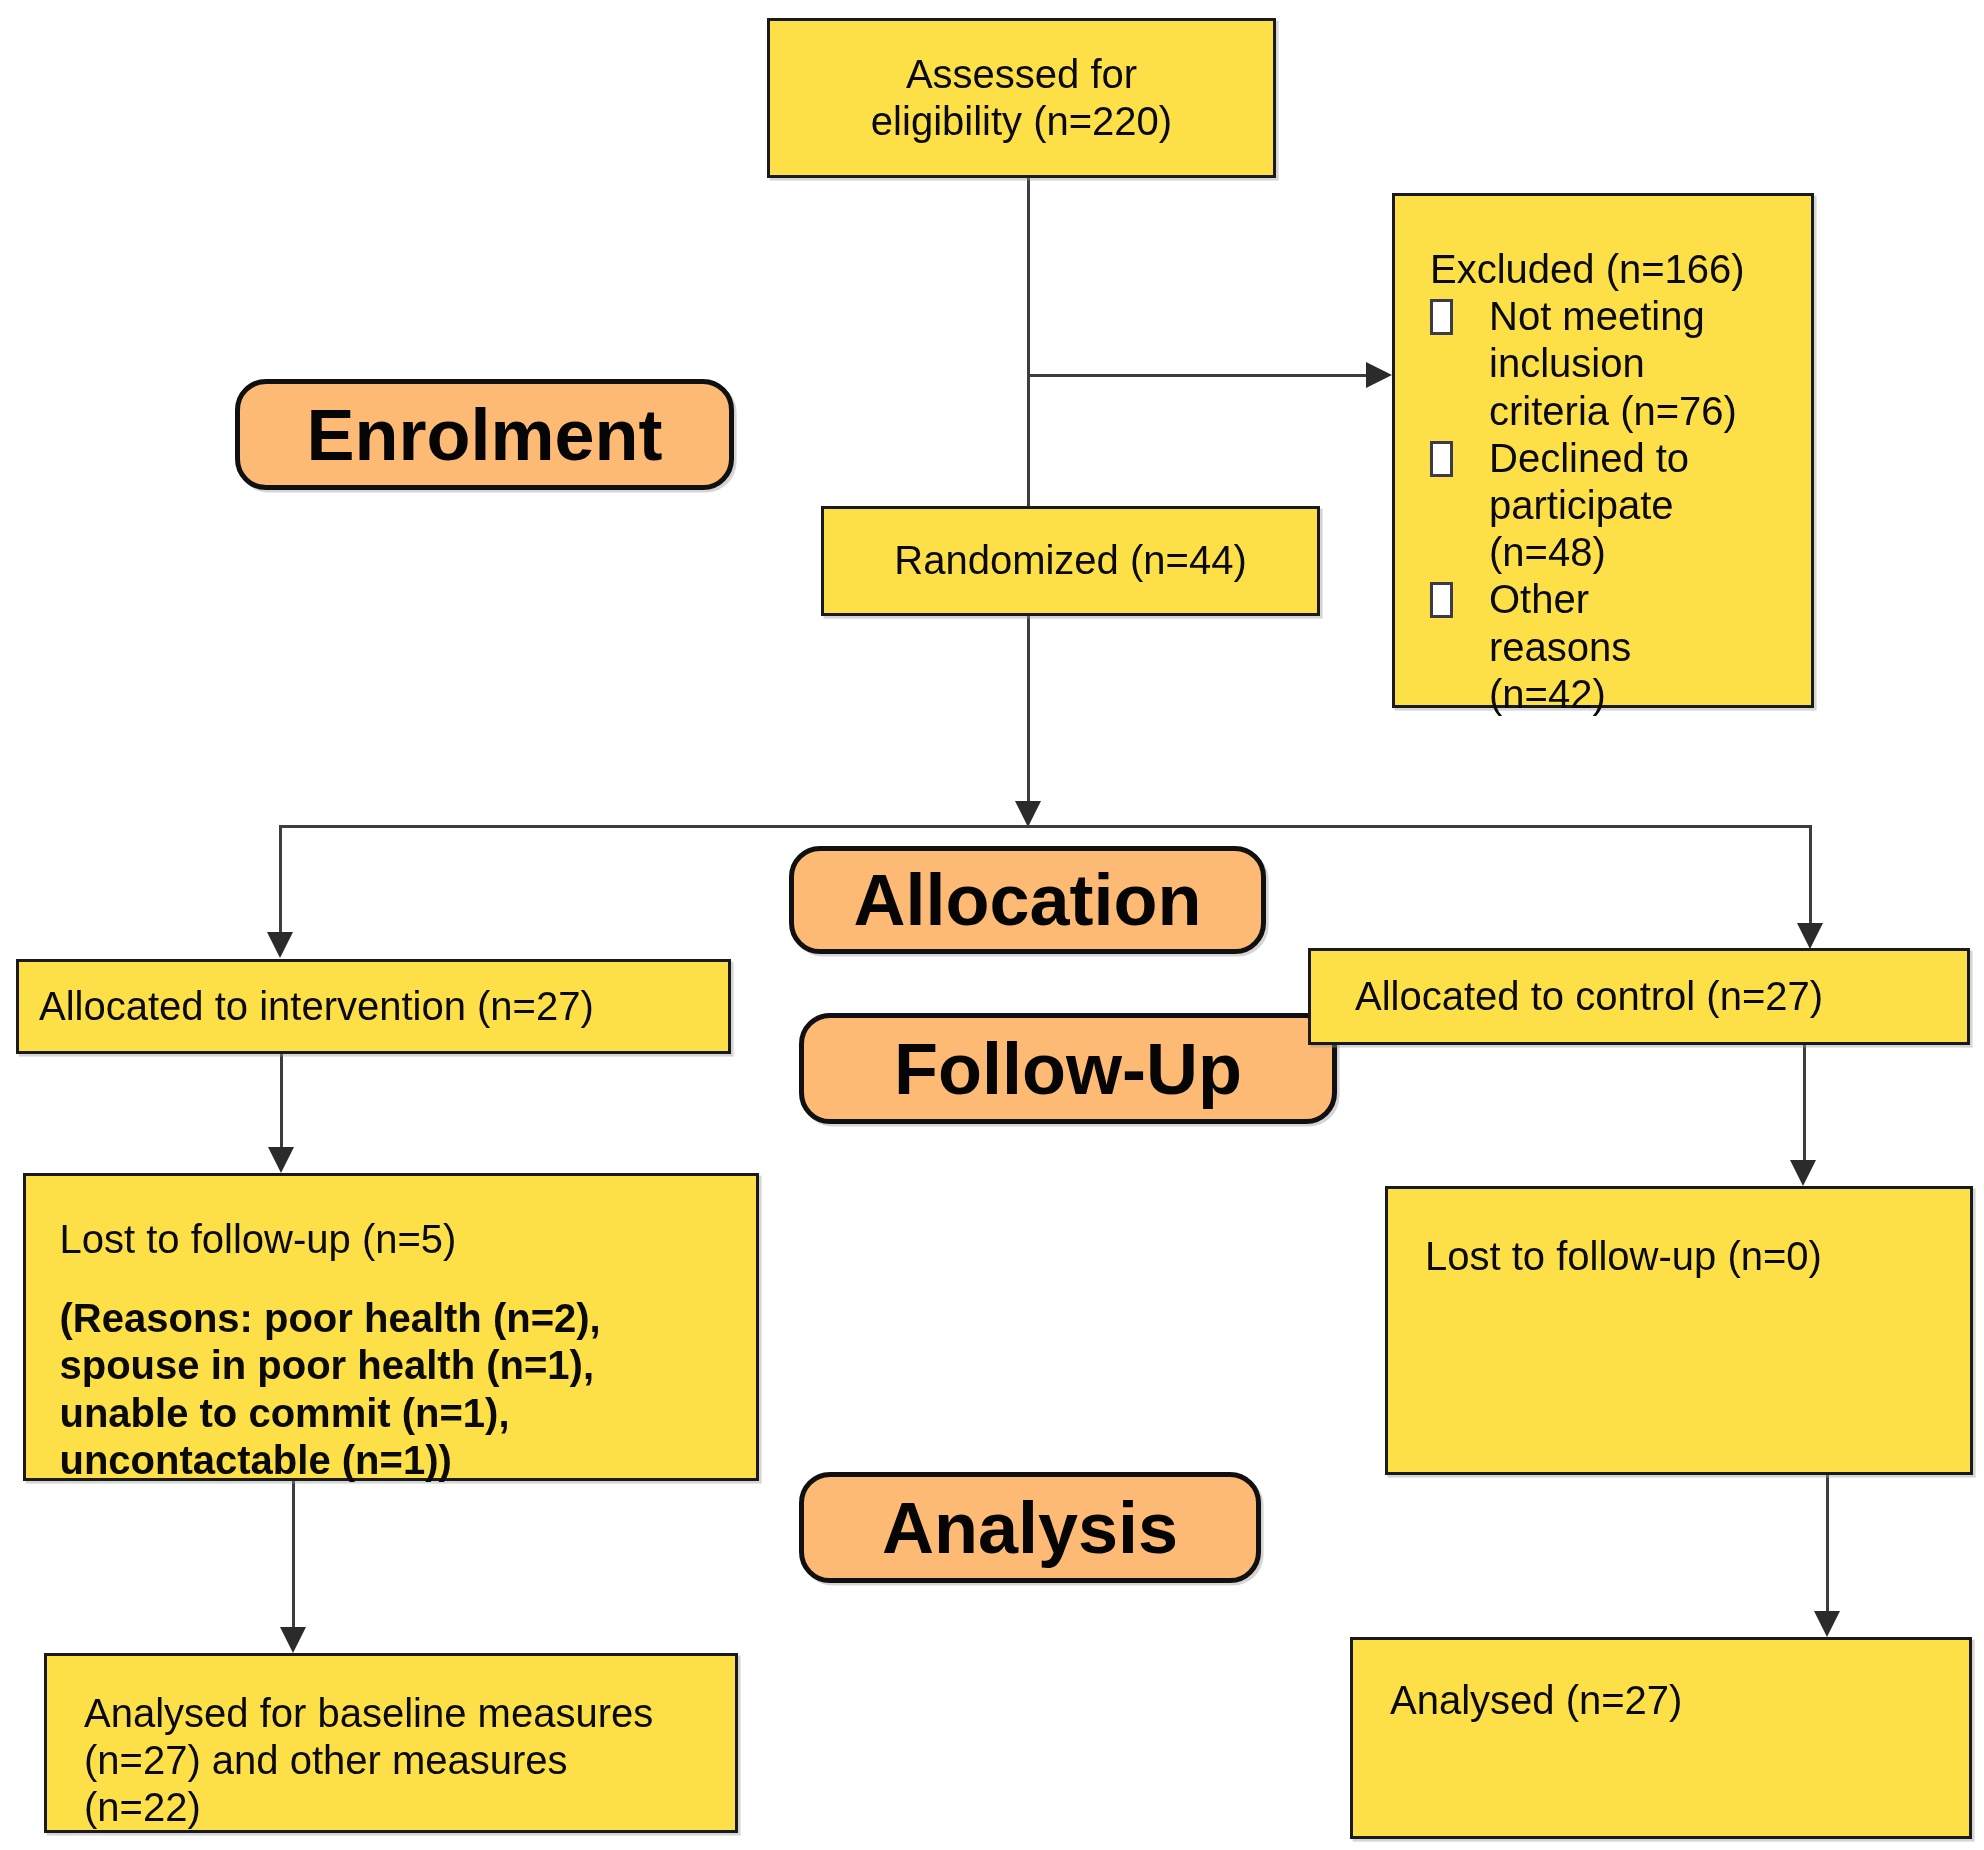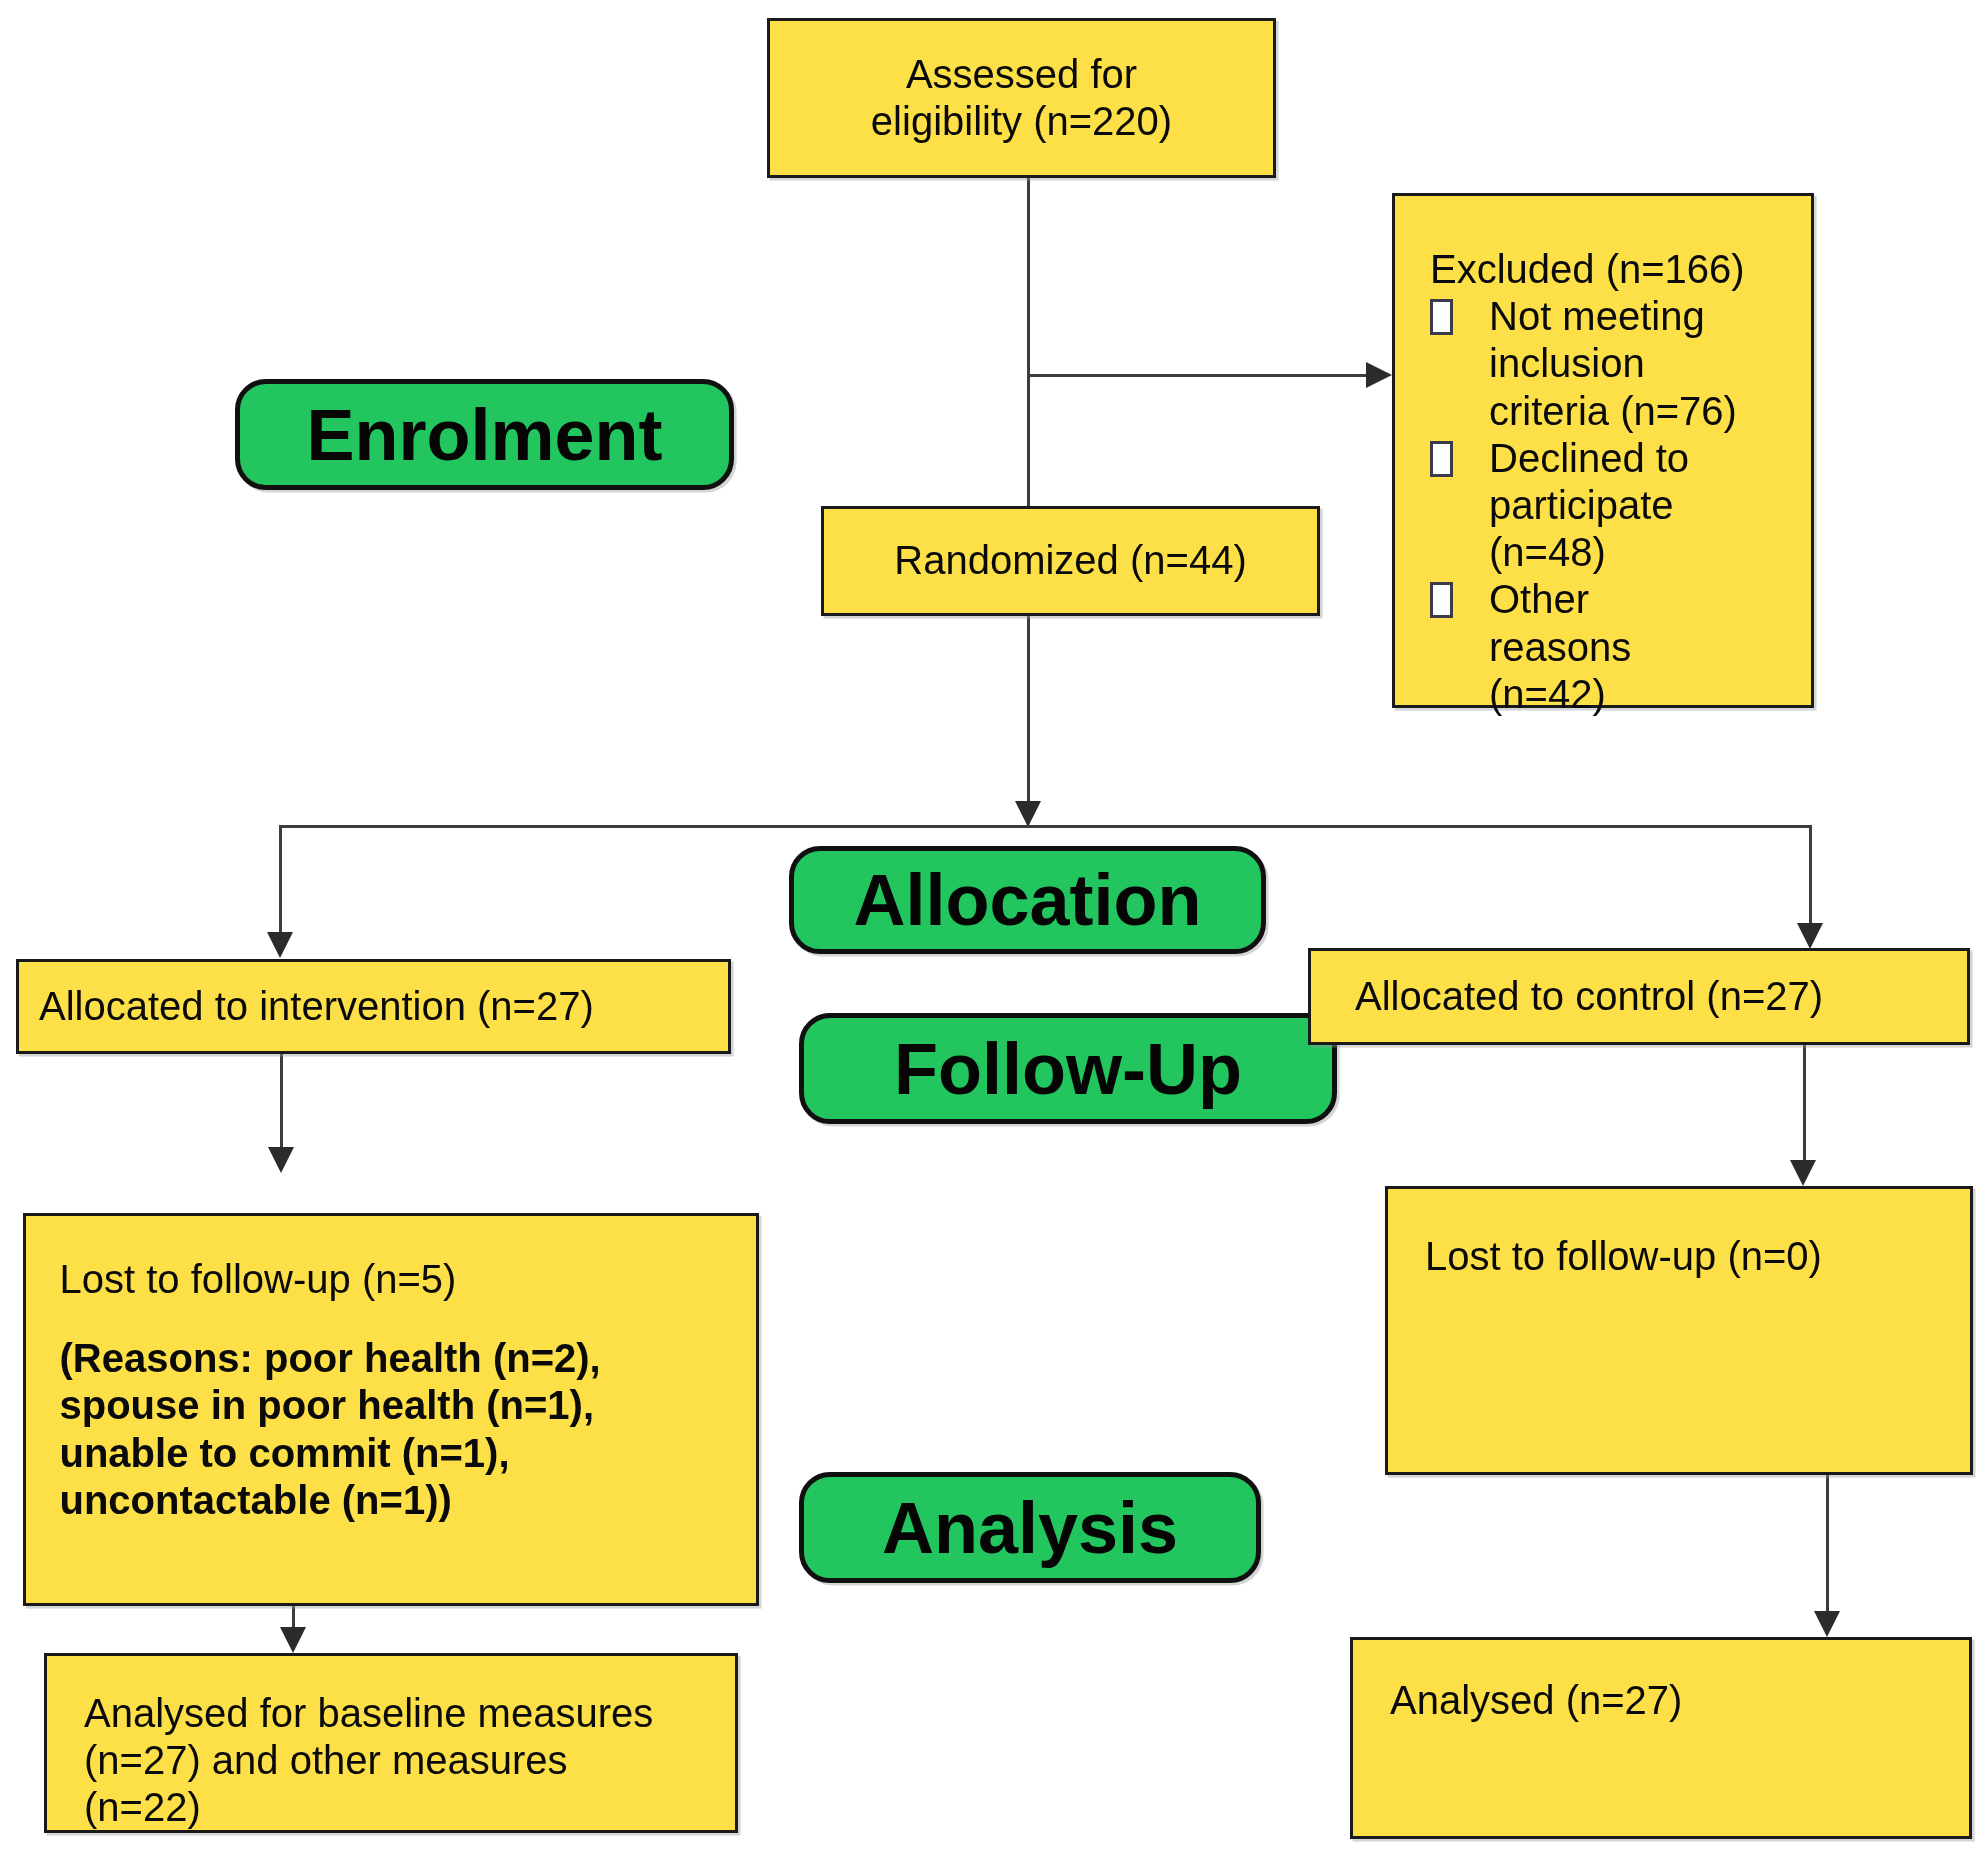--- a/index.html
+++ b/index.html
@@ -11,21 +11,21 @@
     position:absolute;box-sizing:border-box;background:#fde047;
     border:3.9px solid #1a1a1a;font-size:40px;line-height:1.18;color:#0a0a0a;
     box-shadow:2.6px 2.6px 0 rgba(150,150,150,0.40);
   }
   .center{display:flex;align-items:center;justify-content:center;text-align:center;}
   .vcenter{display:flex;align-items:center;}
   .ml{white-space:pre-line;}
 
   
   .stage{
-    position:absolute;box-sizing:border-box;background:#22c55e;
+    position:absolute;box-sizing:border-box;background:#fdba74;
     border:5.2px solid #101010;border-radius:31px;
     display:flex;align-items:center;justify-content:center;
     font-weight:bold;font-size:72px;color:#050505;
     box-shadow:2.6px 2.6px 0 rgba(150,150,150,0.40);
   }
 
   
   .line{position:absolute;background:#3d3d3d;}
   .ah-down{position:absolute;width:0;height:0;
     border-left:13.5px solid transparent;border-right:13.5px solid transparent;
@@ -121,21 +121,21 @@
   </div>
 
   <div class="box vcenter" style="left:16px;top:959px;width:715px;height:95px;padding-left:20px;">
     <span>Allocated to intervention (n=27)</span>
   </div>
 
   <div class="box vcenter" style="left:1308px;top:948px;width:662px;height:97px;padding-left:44px;">
     <span>Allocated to control (n=27)</span>
   </div>
 
-  <div class="box" style="left:22.5px;top:1213px;width:736px;height:393px;padding:40px 22.5px 0 34px;">
+  <div class="box" style="left:22.5px;top:1173px;width:736px;height:308px;padding:40px 22.5px 0 34px;">
     <div>Lost to follow-up (n=5)</div>
     <div class="ml reasons">(Reasons: poor health (n=2),
 spouse in poor health (n=1),
 unable to commit (n=1),
 uncontactable (n=1))</div>
   </div>
 
   <div class="box" style="left:1385px;top:1186px;width:588px;height:289px;padding:44px 16px 0 37px;">
     <div>Lost to follow-up (n=0)</div>
   </div>

